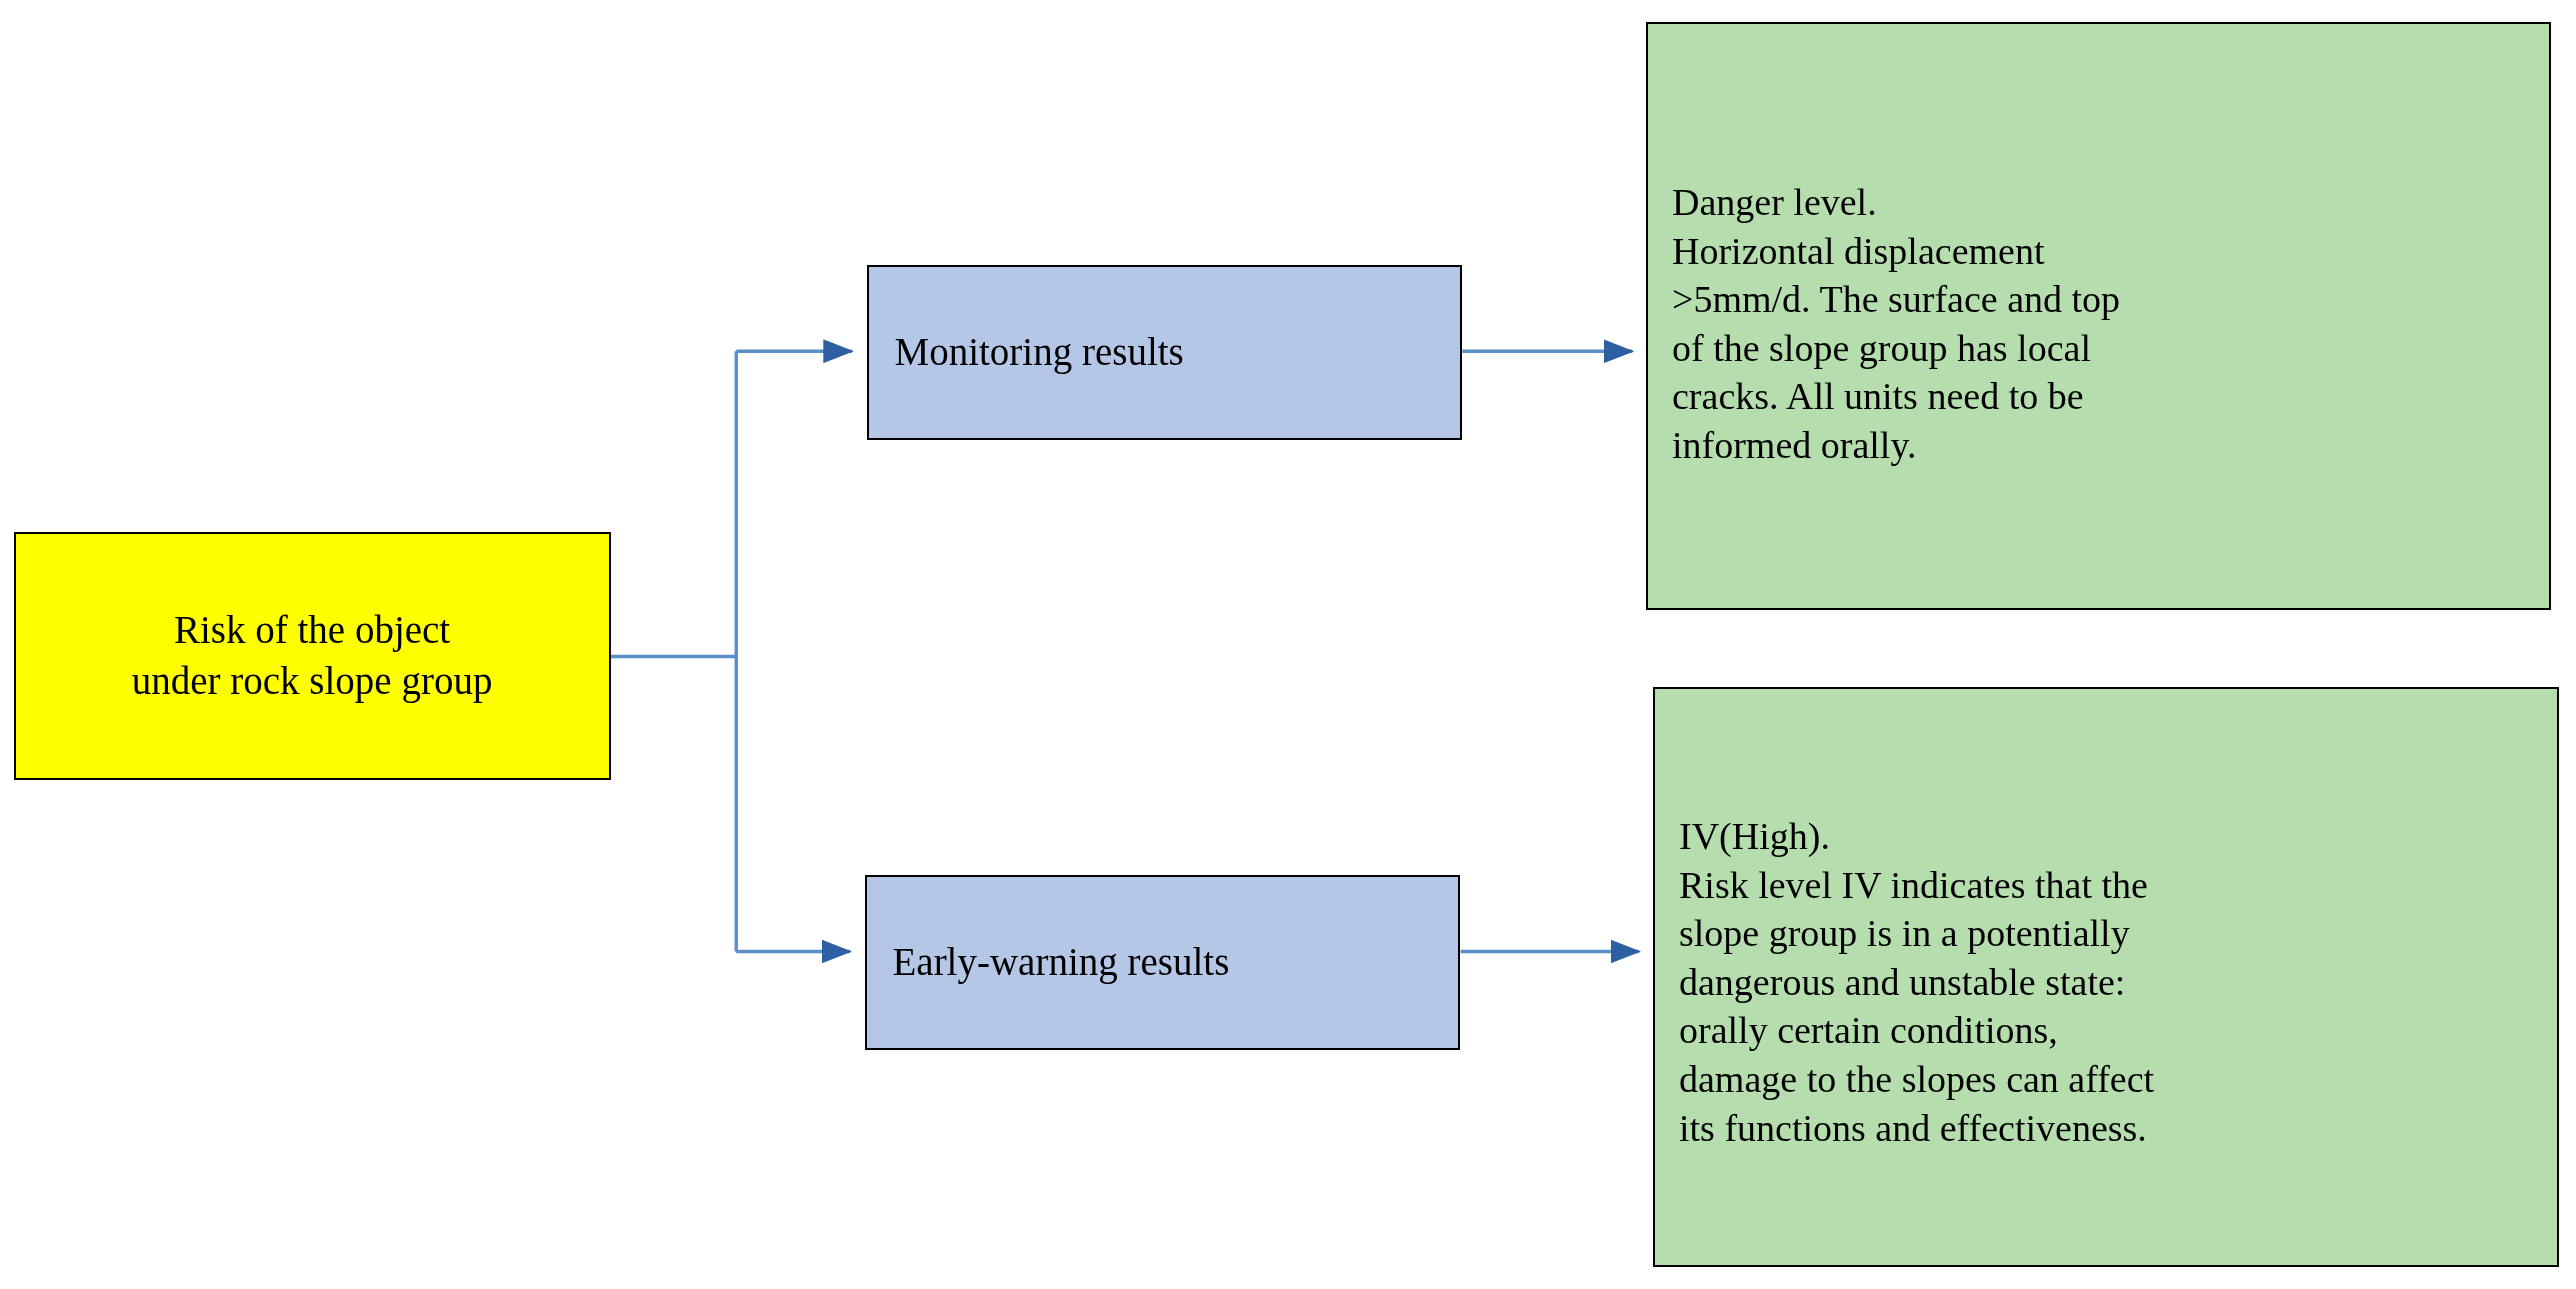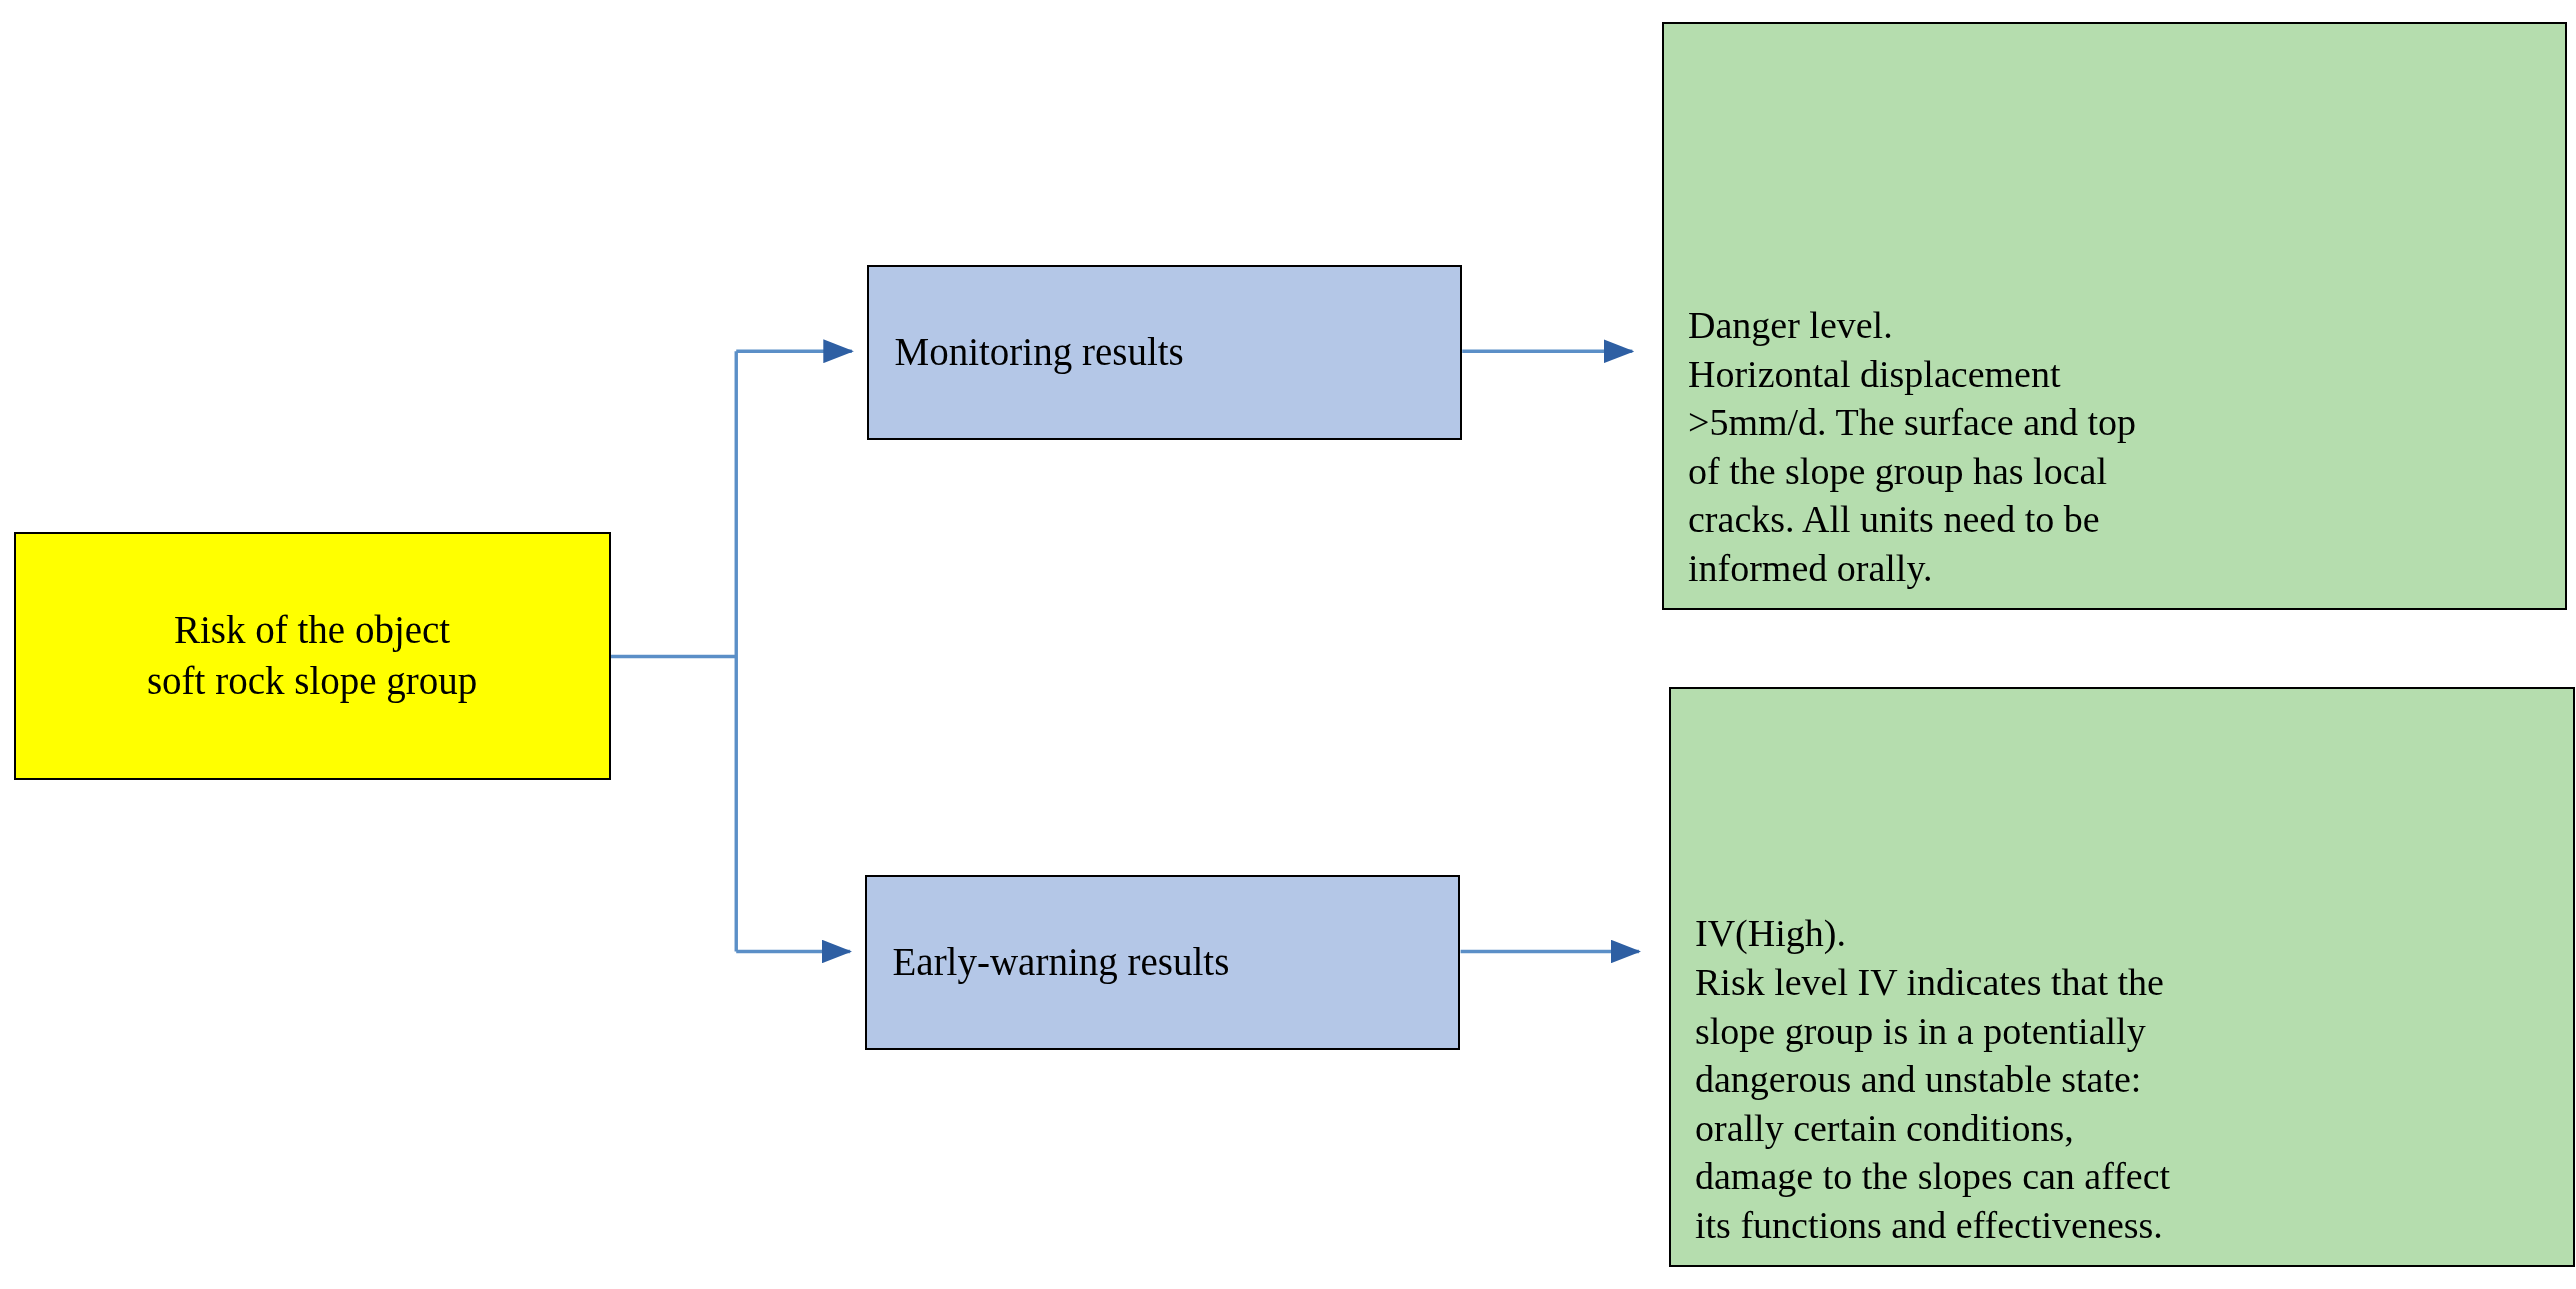--- a/index.html
+++ b/index.html
@@ -56,24 +56,23 @@
     padding-left: 25.5px;
     white-space: nowrap;
     text-align: right;
   }
   .node-monitoring { left: 867px; top: 265px; }
   .node-earlywarning { left: 865px; top: 864px; margin-top: 11px; }
 
   
   .node-detail {
     background: #B5DDAE;
-    justify-content: flex-end;
+    justify-content: center;
     align-items: flex-start;
     padding: 22px 15.3px 15.3px 24px;
-    margin-left: 16px;
   }
   .node-detail .body {
     font-size: 38px;
     line-height: 1.28;
     color: #000000;
     white-space: pre-line;
   }
   .node-danger {
     left: 1646px;
     top: 22px;
@@ -118,21 +117,21 @@
 
     <path d="M 866 1119 L 1000 1119" fill="none" stroke="#5B8FC7" stroke-width="4" marker-end="url(#arrowhead)"></path>
 
     <path d="M 1720 413 L 1920 413" fill="none" stroke="#5B8FC7" stroke-width="4" marker-end="url(#arrowhead)"></path>
 
     <path d="M 1718 1119 L 1928 1119" fill="none" stroke="#5B8FC7" stroke-width="4" marker-end="url(#arrowhead)"></path>
   </svg>
 
   <div class="node node-source">
     <div class="line">Risk of the object</div>
-    <div class="line">soft rock slope group</div>
+    <div class="line">under rock slope group</div>
   </div>
 
   <div class="node node-stage node-monitoring">
     <div class="label">Monitoring results</div>
   </div>
 
   <div class="node node-stage node-earlywarning">
     <div class="label">Early-warning results</div>
   </div>
 

